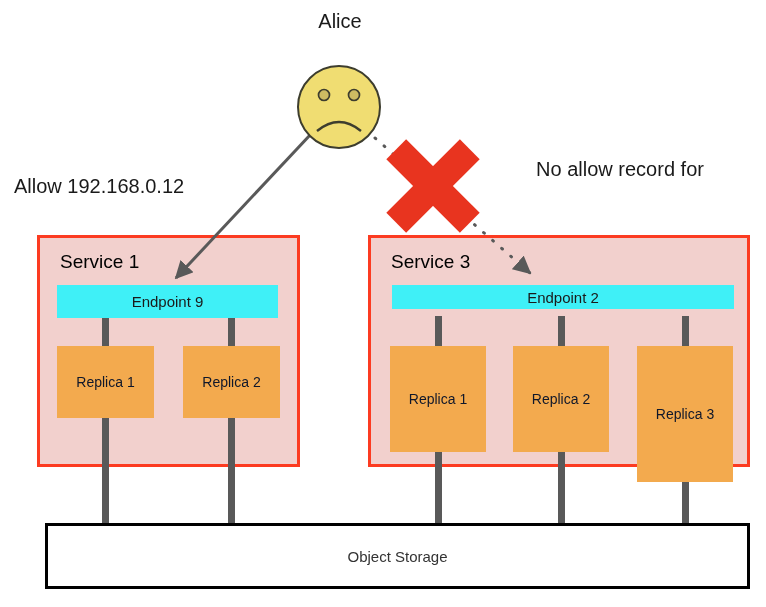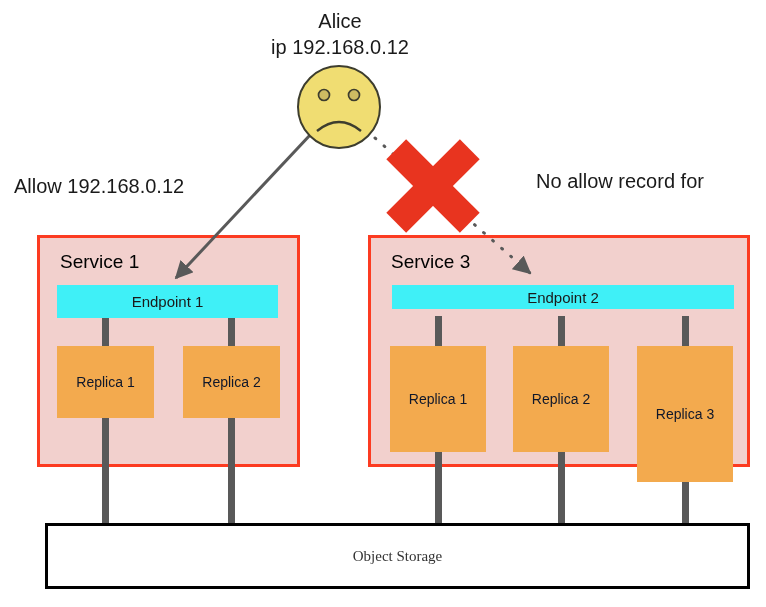--- a/index.html
+++ b/index.html
@@ -27,21 +27,21 @@
     white-space: nowrap;
   }
   .label-allow {
     left: 14px; top: 175px;
     font-size: 20px;
     color: #1a1a1a;
     white-space: nowrap;
     text-align: right;
   }
   .label-noallow {
-    left: 505px; top: 168px; width: 230px;
+    left: 505px; top: 156px; width: 230px;
     text-align: center;
     font-size: 20px;
     color: #1a1a1a;
     line-height: 26px;
   }
 
   
   .service-box {
     background: #f2d0cd;
     border: 3px solid #fc3b21;
@@ -95,40 +95,39 @@
     pointer-events: none;
   }
 </style>
 </head>
 <body>
 
 <div id="canvas">
 
   <div class="abs label-alice">
     <div>Alice</div>
-    <div>ip 192.168.0.12</div>
   </div>
 
   <div class="abs label-allow">Allow 192.168.0.12</div>
 
   <div class="abs label-noallow">
     <div>No allow record for</div>
   </div>
 
   <div class="abs service-box" style="left:37px; top:235px; width:263px; height:232px;">
     <div class="abs service-title" style="left:20px; top:13px;">Service 1</div>
   </div>
 
   <div class="abs connector" style="left:102px; top:316px; height:32px;"></div>
   <div class="abs connector" style="left:228px; top:316px; height:32px;"></div>
 
   <div class="abs connector" style="left:102px; top:415px; height:110px;"></div>
   <div class="abs connector" style="left:228px; top:415px; height:110px;"></div>
 
-  <div class="abs endpoint" style="left:57px; top:285px; width:221px; height:33px;">Endpoint 1</div>
+  <div class="abs endpoint" style="left:57px; top:285px; width:221px; height:33px;">Endpoint 9</div>
 
   <div class="abs replica" style="left:57px; top:346px; width:97px; height:72px;">Replica 1</div>
   <div class="abs replica" style="left:183px; top:346px; width:97px; height:72px;">Replica 2</div>
 
   <div class="abs service-box" style="left:368px; top:235px; width:382px; height:232px;">
     <div class="abs service-title" style="left:20px; top:13px;">Service 3</div>
   </div>
 
   <div class="abs connector" style="left:435px; top:316px; height:32px;"></div>
   <div class="abs connector" style="left:558px; top:316px; height:32px;"></div>
@@ -137,21 +136,21 @@
   <div class="abs connector" style="left:435px; top:449px; height:76px;"></div>
   <div class="abs connector" style="left:558px; top:449px; height:76px;"></div>
   <div class="abs connector" style="left:682px; top:449px; height:76px;"></div>
 
   <div class="abs endpoint" style="left:392px; top:285px; width:342px; height:24px;">Endpoint 2</div>
 
   <div class="abs replica" style="left:390px; top:346px; width:96px; height:106px;">Replica 1</div>
   <div class="abs replica" style="left:513px; top:346px; width:96px; height:106px;">Replica 2</div>
   <div class="abs replica" style="left:637px; top:346px; width:96px; height:136px;">Replica 3</div>
 
-  <div class="abs storage-box" style="left:45px; top:523px; width:705px; height:66px;font-family:Liberation Serif, serif;">Object Storage</div>
+  <div class="abs storage-box" style="left:45px; top:523px; width:705px; height:66px;">Object Storage</div>
 
   <svg id="overlay" viewBox="0 0 766 607">
     <defs>
       <marker id="arrowSolid" viewBox="0 0 10 10" refX="9" refY="5" markerWidth="6" markerHeight="6" orient="auto-start-reverse">
         <path d="M 0 0 L 10 5 L 0 10 z" fill="#595959"></path>
       </marker>
       <marker id="arrowDotted" viewBox="0 0 10 10" refX="9" refY="5" markerWidth="6" markerHeight="6" orient="auto-start-reverse">
         <path d="M 0 0 L 10 5 L 0 10 z" fill="#595959"></path>
       </marker>
     </defs>

